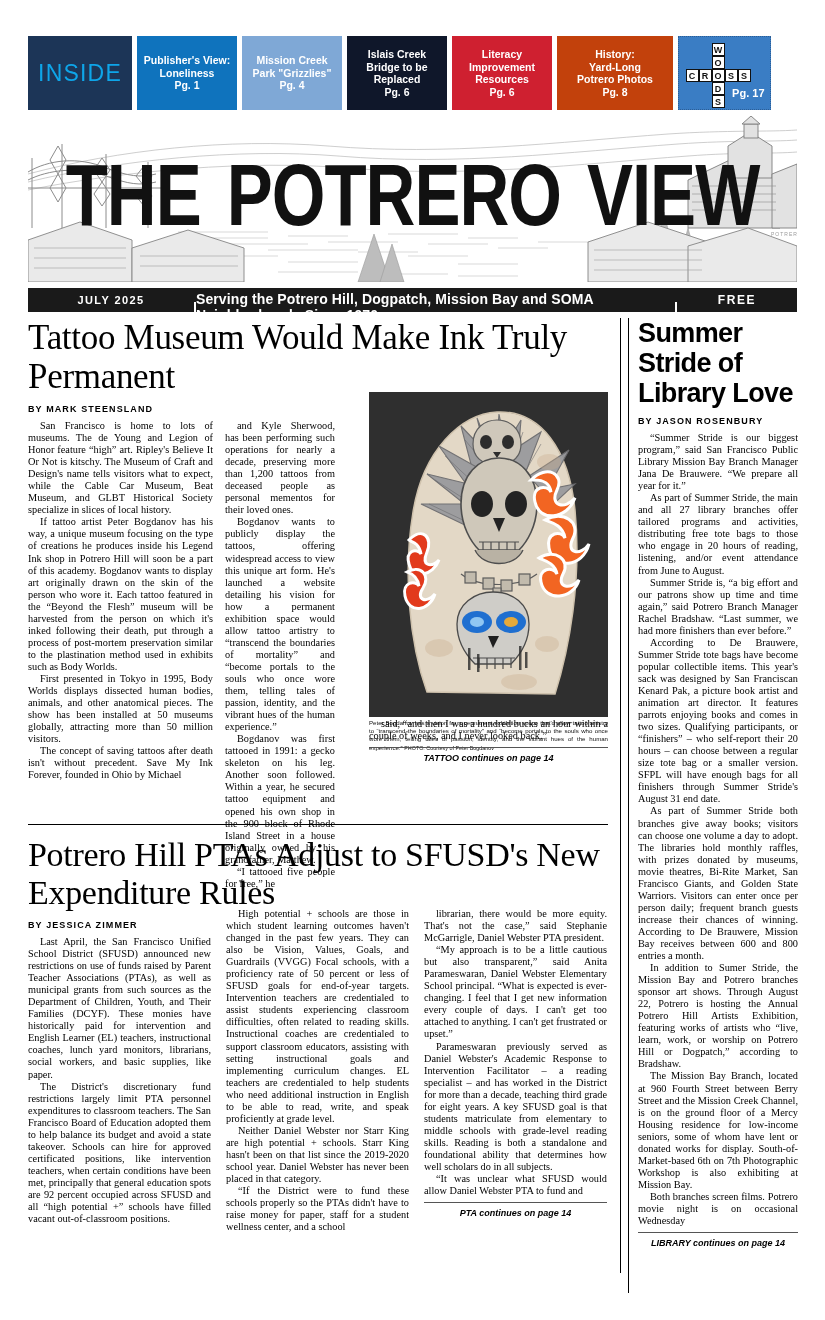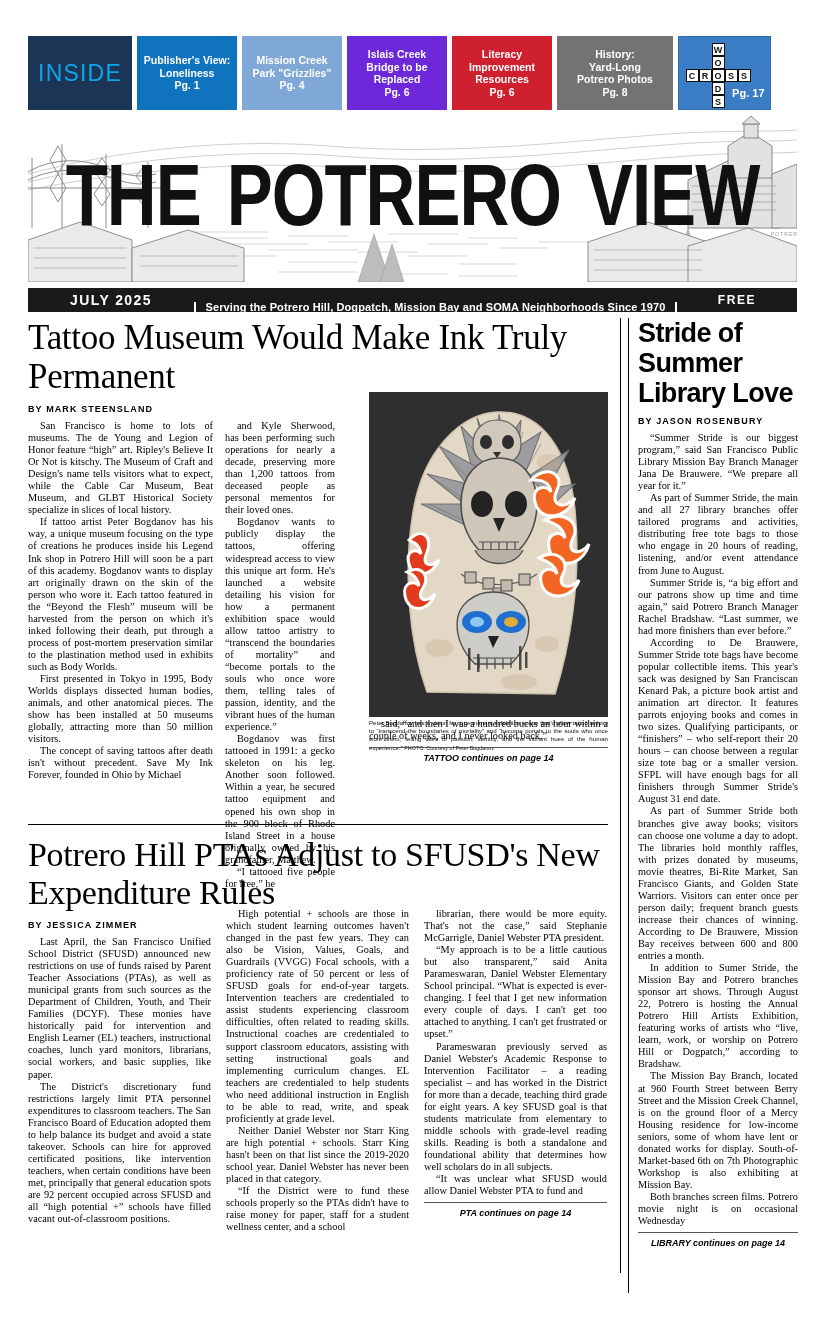--- a/index.html
+++ b/index.html
@@ -38,23 +38,23 @@
   .c-inside{ background:#1c3557; width:104px; }
   .c-inside .big{
     font-family:"Liberation Sans", sans-serif;
     font-weight:400;
     font-size:23px;
     letter-spacing:1.2px;
     color:#0ea5e9;
   }
   .c-blue{ background:#0f73bd; width:100px; }
   .c-lightblue{ background:#7fa8d6; width:100px; }
-  .c-gray{ background:#6d28d9; width:100px; }
+  .c-gray{ background:#0f172a; width:100px; }
   .c-red{ background:#cf2030; width:100px; }
-  .c-lightblue2{ background:#737373; width:116px; }
+  .c-lightblue2{ background:#c2410c; width:116px; }
   .c-cross{
     background:#3a7dc4; width:93px;
     border:1px dotted #2c5e96;
     position:relative;
   }
 
   
   .xword{
     position:relative;width:78px;height:60px;
   }
@@ -104,25 +104,25 @@
     position:absolute;left:28px;top:288px;
     width:769px;height:24px;
     background:#1a1a1a;
     display:flex;align-items:stretch;
     color:#ffffff;
     font-family:"Liberation Sans", sans-serif;
     font-weight:bold;
   }
   .datebar .d-date{
     width:166px;display:flex;align-items:center;justify-content:center;
-    font-size:14px;letter-spacing:1.4px;
+    font-size:11px;letter-spacing:1.4px;
   }
   .datebar .d-tag{
     flex:1;display:flex;align-items:center;justify-content:center;
-    font-size:11px;letter-spacing:0.1px;
+    font-size:14px;letter-spacing:0.1px;
     border-left:2px solid #ffffff;border-right:2px solid #ffffff;margin-top:14px;
   }
   .datebar .d-free{
     width:120px;display:flex;align-items:center;justify-content:center;
     font-size:12px;letter-spacing:1.6px;
   }
 
   
   .content{
     position:absolute;left:28px;top:318px;
@@ -501,22 +501,22 @@
             <p>“It was unclear what SFUSD would allow Daniel Webster PTA to fund and</p>
             <div class="contrule">PTA continues on page 14</div>
           </div>
         </div>
       </div>
     </div>
 
     <div class="col-right">
       <div class="art-lib">
         <div class="lib-hl">
+          <div>Summer</div>
           <div>Stride of</div>
-          <div>Summer</div>
           <div>Library Love</div>
         </div>
         <div class="byline lib-byline">BY JASON ROSENBURY</div>
         <div class="body-col lib-body">
           <p>“Summer Stride is our biggest program,” said San Francisco Public Library Mission Bay Branch Manager Jana De Brauwere. “We prepare all year for it.”</p>
           <p>As part of Summer Stride, the main and all 27 library branches offer tailored programs and activities, distributing free tote bags to those who engage in 20 hours of reading, listening, and/or event attendance from June to August.</p>
           <p>Summer Stride is, “a big effort and our patrons show up time and time again,” said Potrero Branch Manager Rachel Bradshaw. “Last summer, we had more finishers than ever before.”</p>
           <p>According to De Brauwere, Summer Stride tote bags have become popular collectible items.  This year's sack was designed by San Franciscan Kenard Pak, a picture book artist and animation art director. It features parrots enjoying books and comes in two sizes. Qualifying participants, or “finishers” – who self-report their 20 hours – can choose between a regular size tote bag or a smaller version.  SFPL will have enough bags for all finishers through Summer Stride's August 31 end date.</p>
           <p>As part of Summer Stride both branches give away books; visitors can choose one volume a day to adopt. The libraries hold monthly raffles, with prizes donated by museums, movie theatres, Bi-Rite Market, San Francisco Giants, and Golden State Warriors. Visitors can enter once per person daily; frequent branch guests increase their chances of winning. According to De Brauwere, Mission Bay receives between 600 and 800 entries a month.</p>
           <p>In addition to Sumer Stride, the Mission Bay and Potrero branches sponsor art shows.  Through August 22, Potrero is hosting the Annual Potrero Hill Artists Exhibition, featuring works of artists who “live, learn, work, or worship on Potrero Hill or Dogpatch,” according to Bradshaw.</p>

